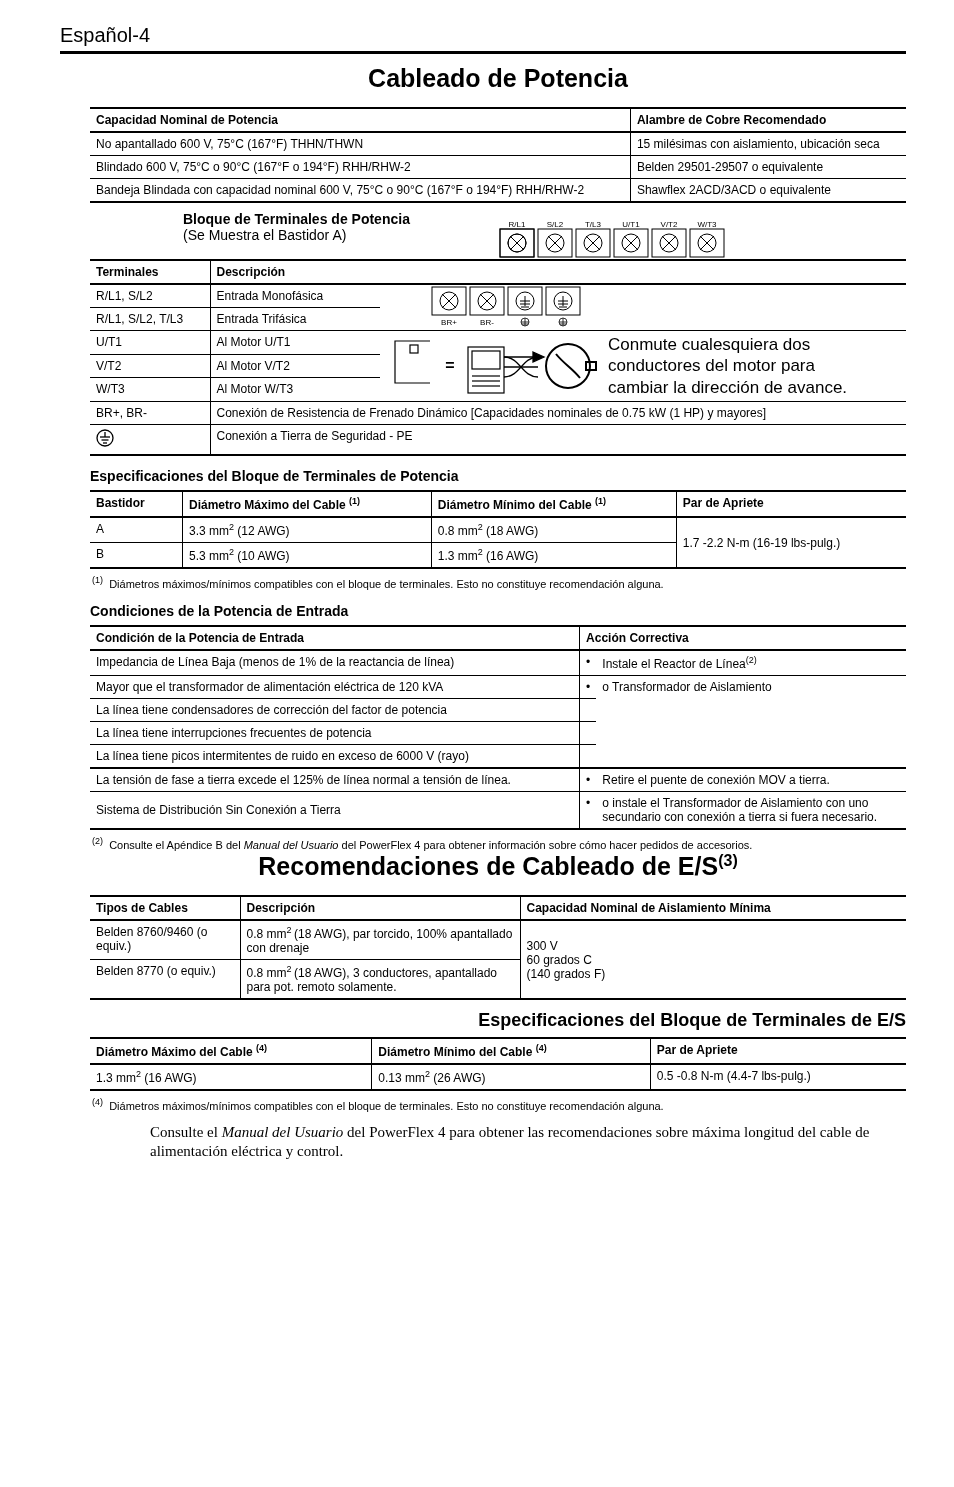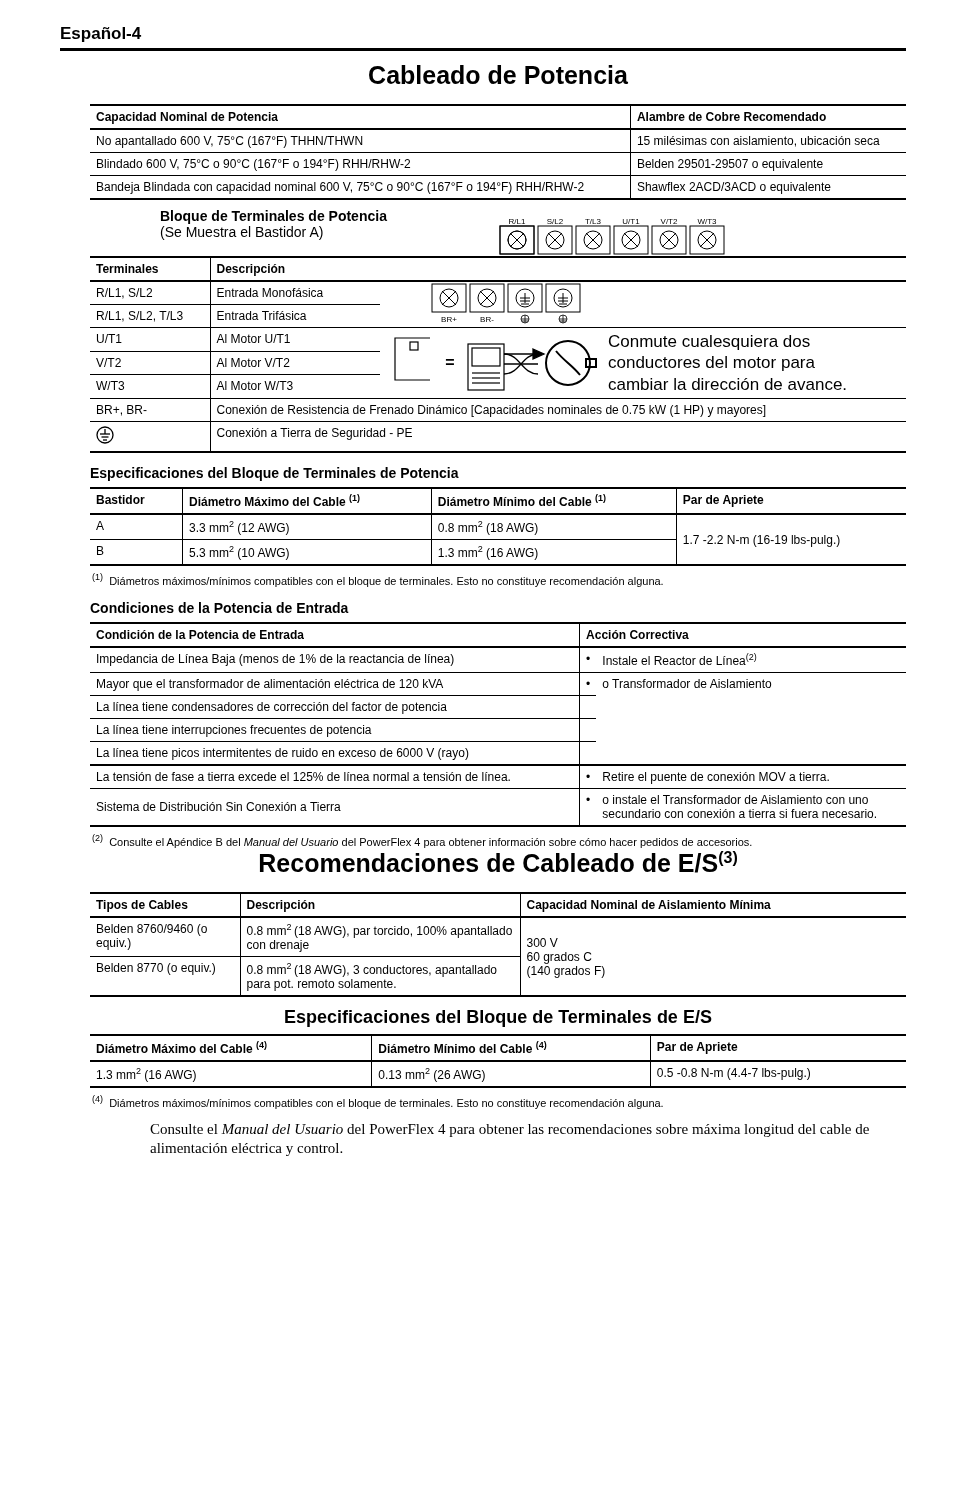--- a/index.html
+++ b/index.html
@@ -9,22 +9,22 @@
     font-family: Arial, Helvetica, sans-serif;
     font-size: 12px;
     color: #000;
   }
   .page {
     width: 954px;
     box-sizing: border-box;
     padding: 24px 48px 32px 90px;
   }
   .top-header {
-    font-weight: bold;
-    font-size: 17px;
+    font-weight: normal;
+    font-size: 20px;
     margin-bottom: 4px;
     margin-left: -30px;
   }
   .top-rule {
     border: none;
     border-top: 3px solid #000;
     margin: 0 0 10px 0;
     margin-left: -30px;
   }
   h1.section-title {
@@ -32,21 +32,21 @@
     font-size: 25px;
     font-weight: bold;
     margin: 8px 0 14px 0;
   }
   h2.subhead {
     font-size: 14px;
     font-weight: bold;
     margin: 12px 0 6px 0;
   }
   .subhead-group {
-    margin-left: 70px;
+    margin-left: 93px;
   }
   table.data {
     width: 100%;
     border-collapse: collapse;
     font-size: 12px;
   }
   table.data th, table.data td {
     padding: 4px 6px;
     vertical-align: top;
     text-align: left;
@@ -409,21 +409,21 @@
       </td>
     </tr>
     <tr class="row-line thick-bottom">
       <td class="col-border-r">Belden 8770 (o equiv.)</td>
       <td class="col-border-r"><span>0.8 mm</span><span class="superscript">2 </span><span>(18 AWG), 3 conductores, apantallado para pot. remoto solamente.</span></td>
     </tr>
   </tbody>
     </table>
 
 
-  <h2 class="subhead" style="text-align:center; font-size:18px; margin-top:10px;">Especificaciones del Bloque de Terminales de E/S</h2>
+  <h2 class="subhead" style="text-align:right; font-size:18px; margin-top:10px;">Especificaciones del Bloque de Terminales de E/S</h2>
 
   <table class="data">
     <tbody>
         <tr class="header-row">
       <th class="col-border-r"><span>Diámetro Máximo del Cable </span><span class="superscript">(4)</span></th>
       <th class="col-border-r"><span>Diámetro Mínimo del Cable </span><span class="superscript">(4)</span></th>
       <th>Par de Apriete</th>
     </tr>
     <tr class="row-line thick-bottom">
       <td class="col-border-r"><span>1.3 mm</span><span class="superscript">2</span><span> (16 AWG)</span></td>

